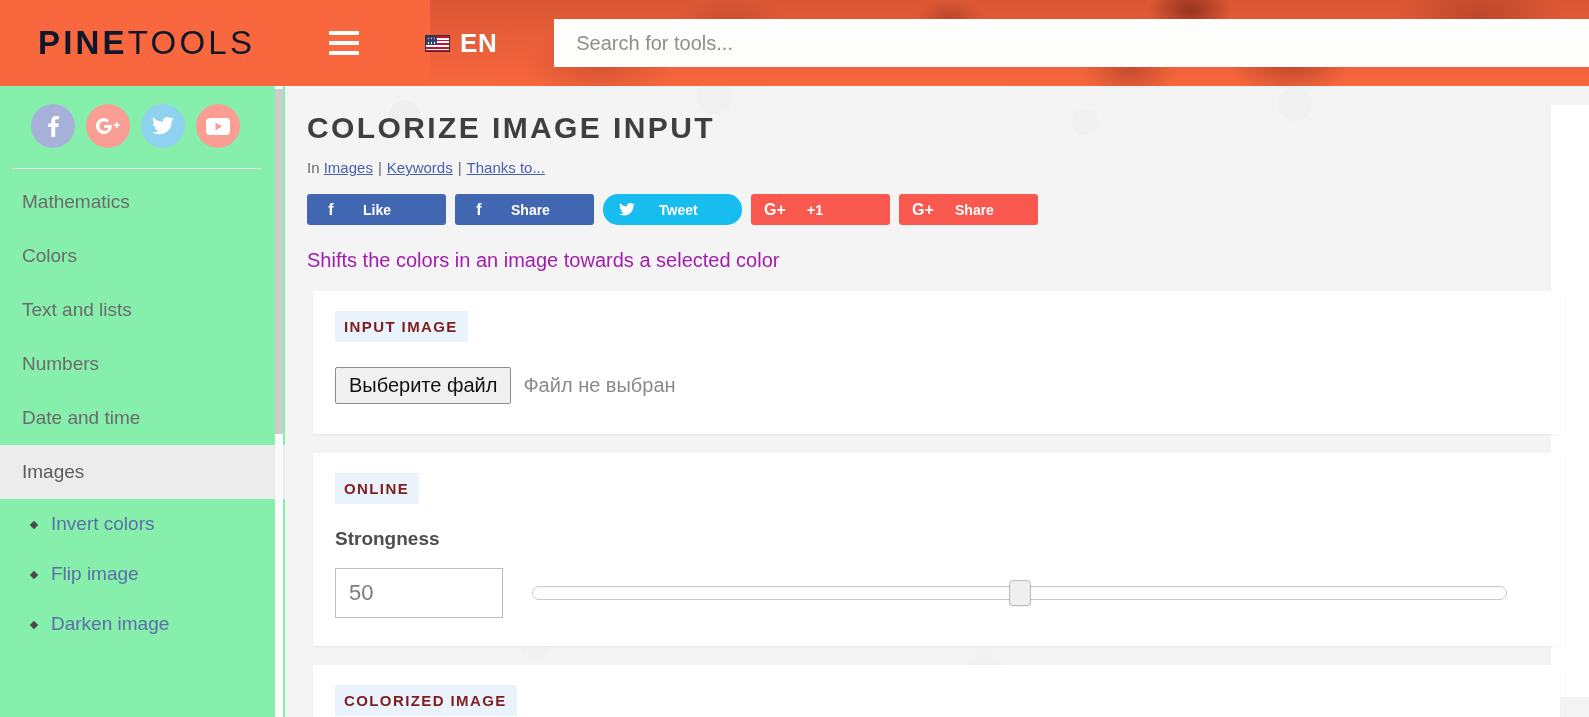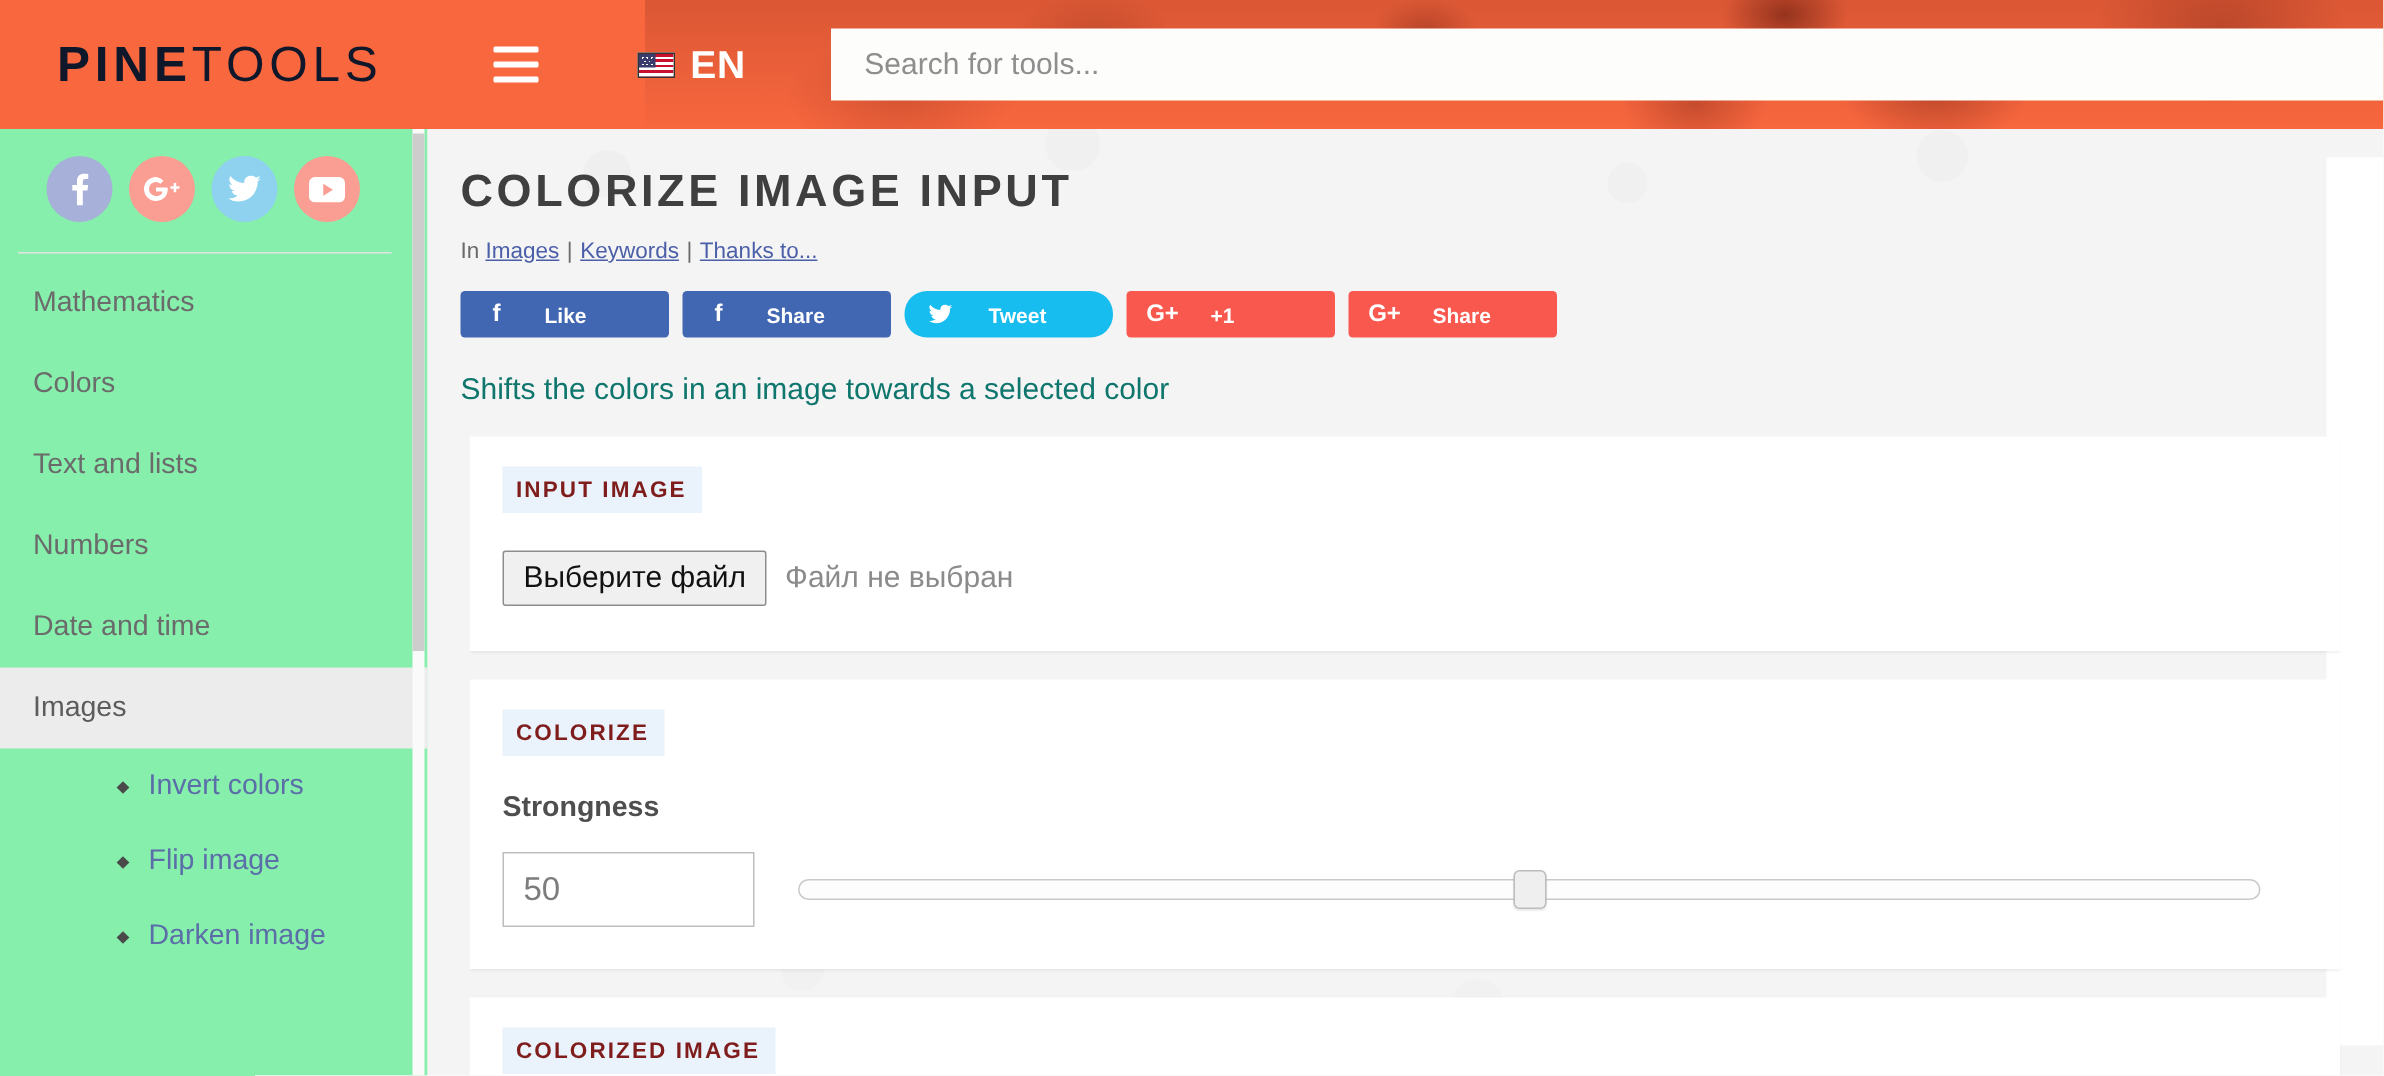--- a/index.html
+++ b/index.html
@@ -182,21 +182,21 @@
   .nav-cat {
     font-size: 19px;
     color: #6b6b6b;
     padding: 16px 0 16px 22px;
     cursor: pointer;
   }
   .nav-cat.active {
     background: #ececec;
     color: #5c5c5c;
   }
-  .sub-list { list-style: none; padding-left: 48px; }
+  .sub-list { list-style: none; }
   .sub-item {
     position: relative;
     font-size: 19px;
     padding: 14px 0 14px 51px;
     cursor: pointer;
   }
   .sub-item a {
     color: #5b6ea8;
     text-decoration: none;
   }
@@ -298,21 +298,21 @@
   }
   .share-btn .lbl { padding-left: 22px; }
   .btn-fb-like  { background: #4267b2; width: 139px; }
   .btn-fb-share { background: #4267b2; width: 139px; }
   .btn-tw       { background: #18bdef; width: 139px; border-radius: 15px; }
   .btn-gp-one   { background: #f9584e; width: 139px; }
   .btn-gp-share { background: #f9584e; width: 139px; }
 
   .tool-desc {
     font-size: 20px;
-    color: #0f766e;
+    color: #a21caf;
     padding-top: 24px;
   }
 
   
   .card {
     background: #ffffff;
     margin-left: 6px;
     margin-top: 19px;
     width: 1247px;
     box-shadow: 0 1px 2px rgba(0,0,0,0.06);
@@ -551,21 +551,21 @@
           <span class="section-badge">INPUT IMAGE</span>
           <div class="file-row">
             <button class="file-btn">Выберите файл</button>
             <span class="file-status">Файл не выбран</span>
           </div>
         </div>
       </div>
 
       <div class="card">
         <div class="card-inner">
-          <span class="section-badge">COLORIZE</span>
+          <span class="section-badge">ONLINE</span>
           <div class="field-label">Strongness</div>
           <div class="slider-row">
             <input class="num-input" type="text" value="50" style="">
             <div class="slider-track">
               <div class="rail"></div>
               <div class="thumb"></div>
             </div>
           </div>
         </div>
       </div>

